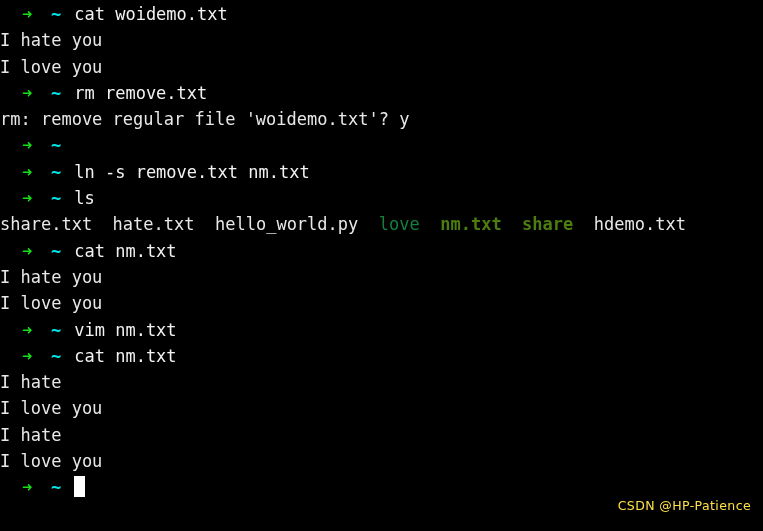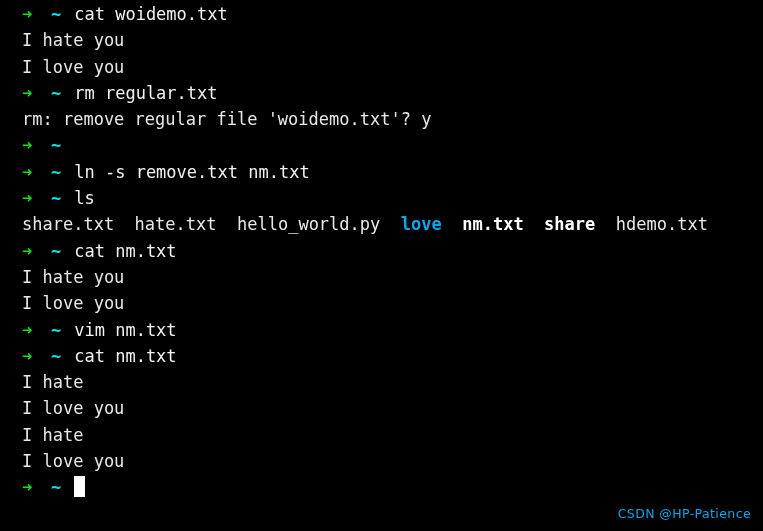--- a/index.html
+++ b/index.html
@@ -24,21 +24,20 @@
     left: 0;
     top: 0;
     width: 763px;
     padding-top: 1px;
     box-sizing: border-box;
   }
   .line {
     height: 26.3px;
     white-space: pre;
     color: #e8e8e8;
-    padding-left: 22px;
     box-sizing: border-box;
     overflow: visible;
   }
   .line.prompt {
     padding-left: 22px;
   }
   .arrow {
     color: #18e018;
     font-weight: bold;
     display: inline-block;
@@ -53,49 +52,49 @@
     padding-left: 10px;
     box-sizing: border-box;
   }
   .cmd {
     color: #f2f2f2;
   }
   .out {
     color: #e8e8e8;
   }
   .f-white { color: #e8e8e8; }
-  .f-blue  { color: #0ea5e9; font-weight: bold; }
-  .f-cyan  { color: #ffffff; font-weight: bold; }
+  .f-blue  { color: #15803d; font-weight: normal; }
+  .f-cyan  { color: #4d7c0f; font-weight: bold; }
   .cursor {
     display: inline-block;
     width: 11px;
     height: 21px;
     background: #ffffff;
     vertical-align: -4px;
   }
   .watermark {
     position: absolute;
     right: 12px;
-    bottom: 4px;
-    color: #0ea5e9;
+    bottom: 12px;
+    color: #fde047;
     font-size: 12.5px;
     font-family: "DejaVu Sans", "Liberation Sans", sans-serif;
     letter-spacing: 0.4px;
     white-space: pre;
   }
 </style>
 </head>
 <body>
 
 <div id="terminal">
   <div class="screen">
       <div class="line prompt"><span class="arrow">➜</span><span class="tilde">~</span><span class="cmd"> cat woidemo.txt</span></div>
       <div class="line"><span class="out">I hate you</span></div>
       <div class="line"><span class="out">I love you</span></div>
-      <div class="line prompt"><span class="arrow">➜</span><span class="tilde">~</span><span class="cmd"> rm regular.txt</span></div>
+      <div class="line prompt"><span class="arrow">➜</span><span class="tilde">~</span><span class="cmd"> rm remove.txt</span></div>
       <div class="line"><span class="out">rm: remove regular file 'woidemo.txt'? y</span></div>
       <div class="line prompt"><span class="arrow">➜</span><span class="tilde">~</span></div>
       <div class="line prompt"><span class="arrow">➜</span><span class="tilde">~</span><span class="cmd"> ln -s remove.txt nm.txt</span></div>
       <div class="line prompt"><span class="arrow">➜</span><span class="tilde">~</span><span class="cmd"> ls</span></div>
       <div class="line"><span class="f-white">share.txt</span><span>  </span><span class="f-white">hate.txt</span><span>  </span><span class="f-white">hello_world.py</span><span>  </span><span class="f-blue">love</span><span>  </span><span class="f-cyan">nm.txt</span><span>  </span><span class="f-cyan">share</span><span>  </span><span class="f-white">hdemo.txt</span></div>
       <div class="line prompt"><span class="arrow">➜</span><span class="tilde">~</span><span class="cmd"> cat nm.txt</span></div>
       <div class="line"><span class="out">I hate you</span></div>
       <div class="line"><span class="out">I love you</span></div>
       <div class="line prompt"><span class="arrow">➜</span><span class="tilde">~</span><span class="cmd"> vim nm.txt</span></div>
       <div class="line prompt"><span class="arrow">➜</span><span class="tilde">~</span><span class="cmd"> cat nm.txt</span></div>

